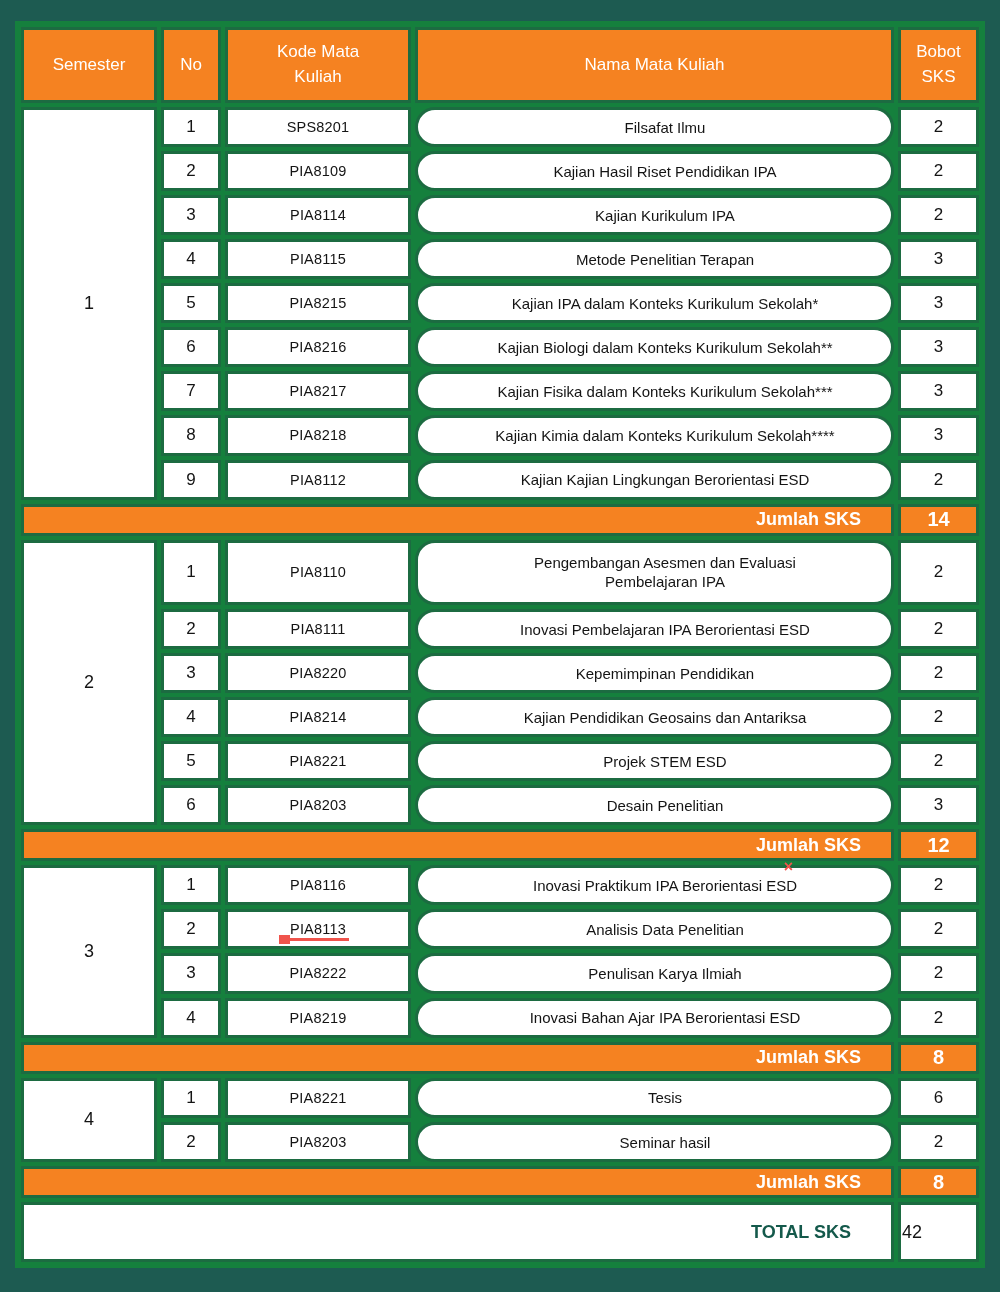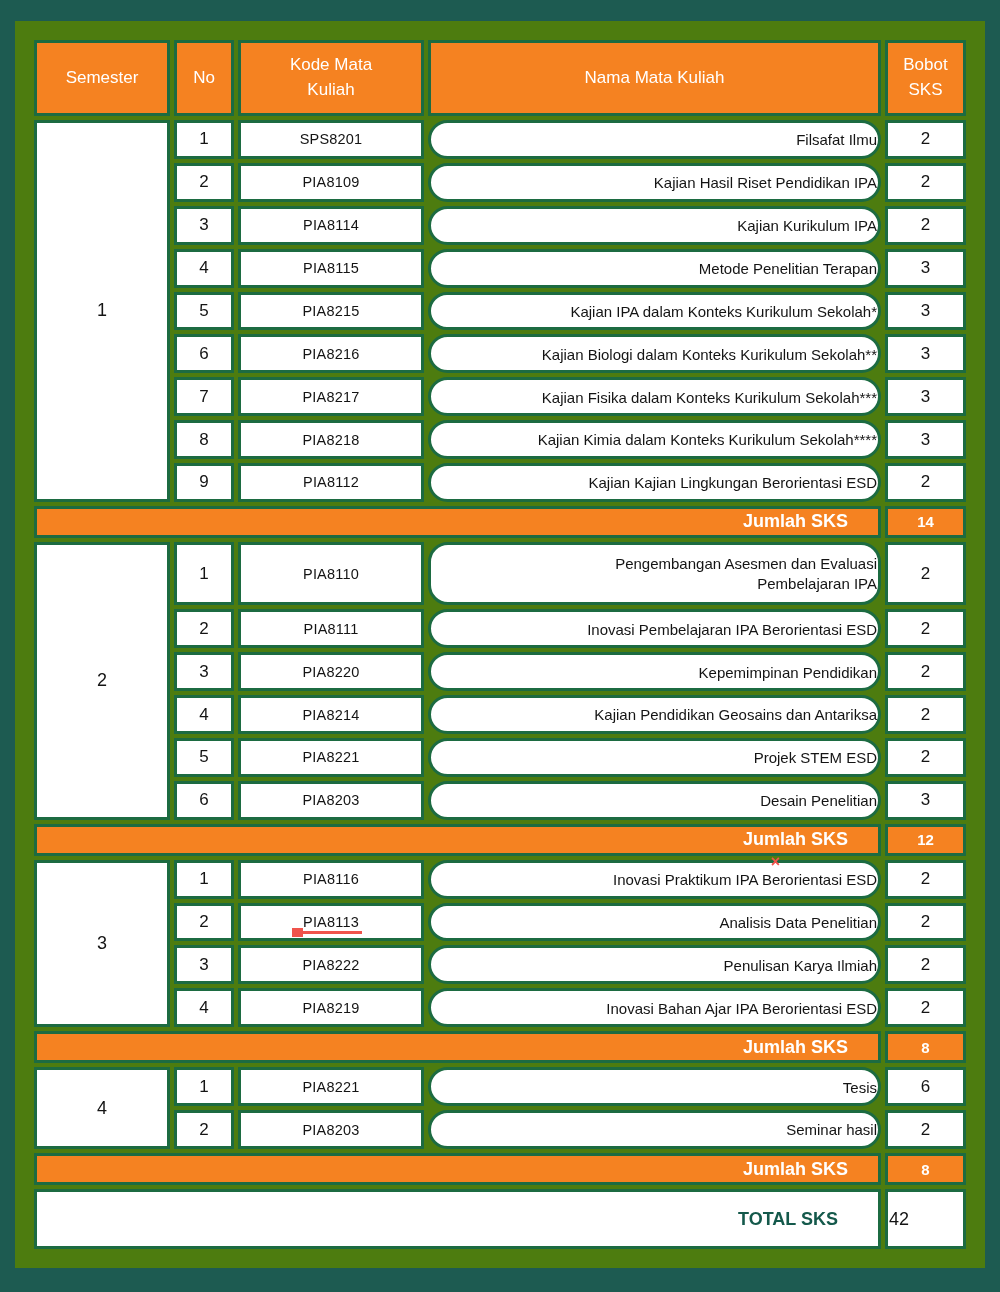--- a/index.html
+++ b/index.html
@@ -14,22 +14,22 @@
   body{
     width:1000px;height:1292px;
     background:var(--teal);
     font-family:"Liberation Sans", sans-serif;
     position:relative;
     overflow:hidden;
   }
   .panel{
     position:absolute;
     top:21px;left:15px;right:15px;bottom:24px;
-    background:#4d7c0f;
-    padding:15px;
+    background:#15803d;
+    padding:2px;
   }
   table{
     width:100%;height:100%;
     border-collapse:separate;
     border-spacing:4px;
     table-layout:fixed;
   }
   col.c-sem{width:136px;}
   col.c-no{width:60px;}
   col.c-code{width:186px;}
@@ -47,32 +47,32 @@
     font-size:17px;
     font-weight:500;
     height:76px;
     text-align:center;
     line-height:1.45;
   }
   th .hdr-narrow{display:inline-block;max-width:120px;}
   td.sem{text-align:center;font-size:18px;}
   td.no{text-align:center;font-size:17px;}
   td.code{text-align:center;font-size:14.5px;letter-spacing:.2px;}
-  td.name{text-align:right;padding-left:22px;font-size:15px;line-height:1.3;position:relative;border-radius:20px;}
+  td.name{text-align:center;padding-left:22px;font-size:15px;line-height:1.3;position:relative;border-radius:20px;}
   td.name .nm{display:inline-block;vertical-align:middle;}
   td.name .nm.narrow{max-width:355px;}
   td.sks{text-align:center;font-size:17px;}
   tr.jumlah td{
     background:var(--orange);
     color:#ffffff;
     font-weight:700;
     height:32px;
   }
   tr.jumlah td.label{text-align:right;padding-right:30px;font-size:18px;}
-  tr.jumlah td.value{text-align:center;font-size:15px;}
+  tr.jumlah td.value{text-align:center;font-size:20px;}
   tr.total td{height:60px;}
   tr.total td.label{
     text-align:right;padding-right:40px;
     color:var(--total-green);
     font-weight:700;font-size:18px;
   }
   tr.total td.value{text-align:left;font-size:18px;color:#141414;}
   
   .code-annot{position:relative;display:inline-block;}
   .code-annot::after{

